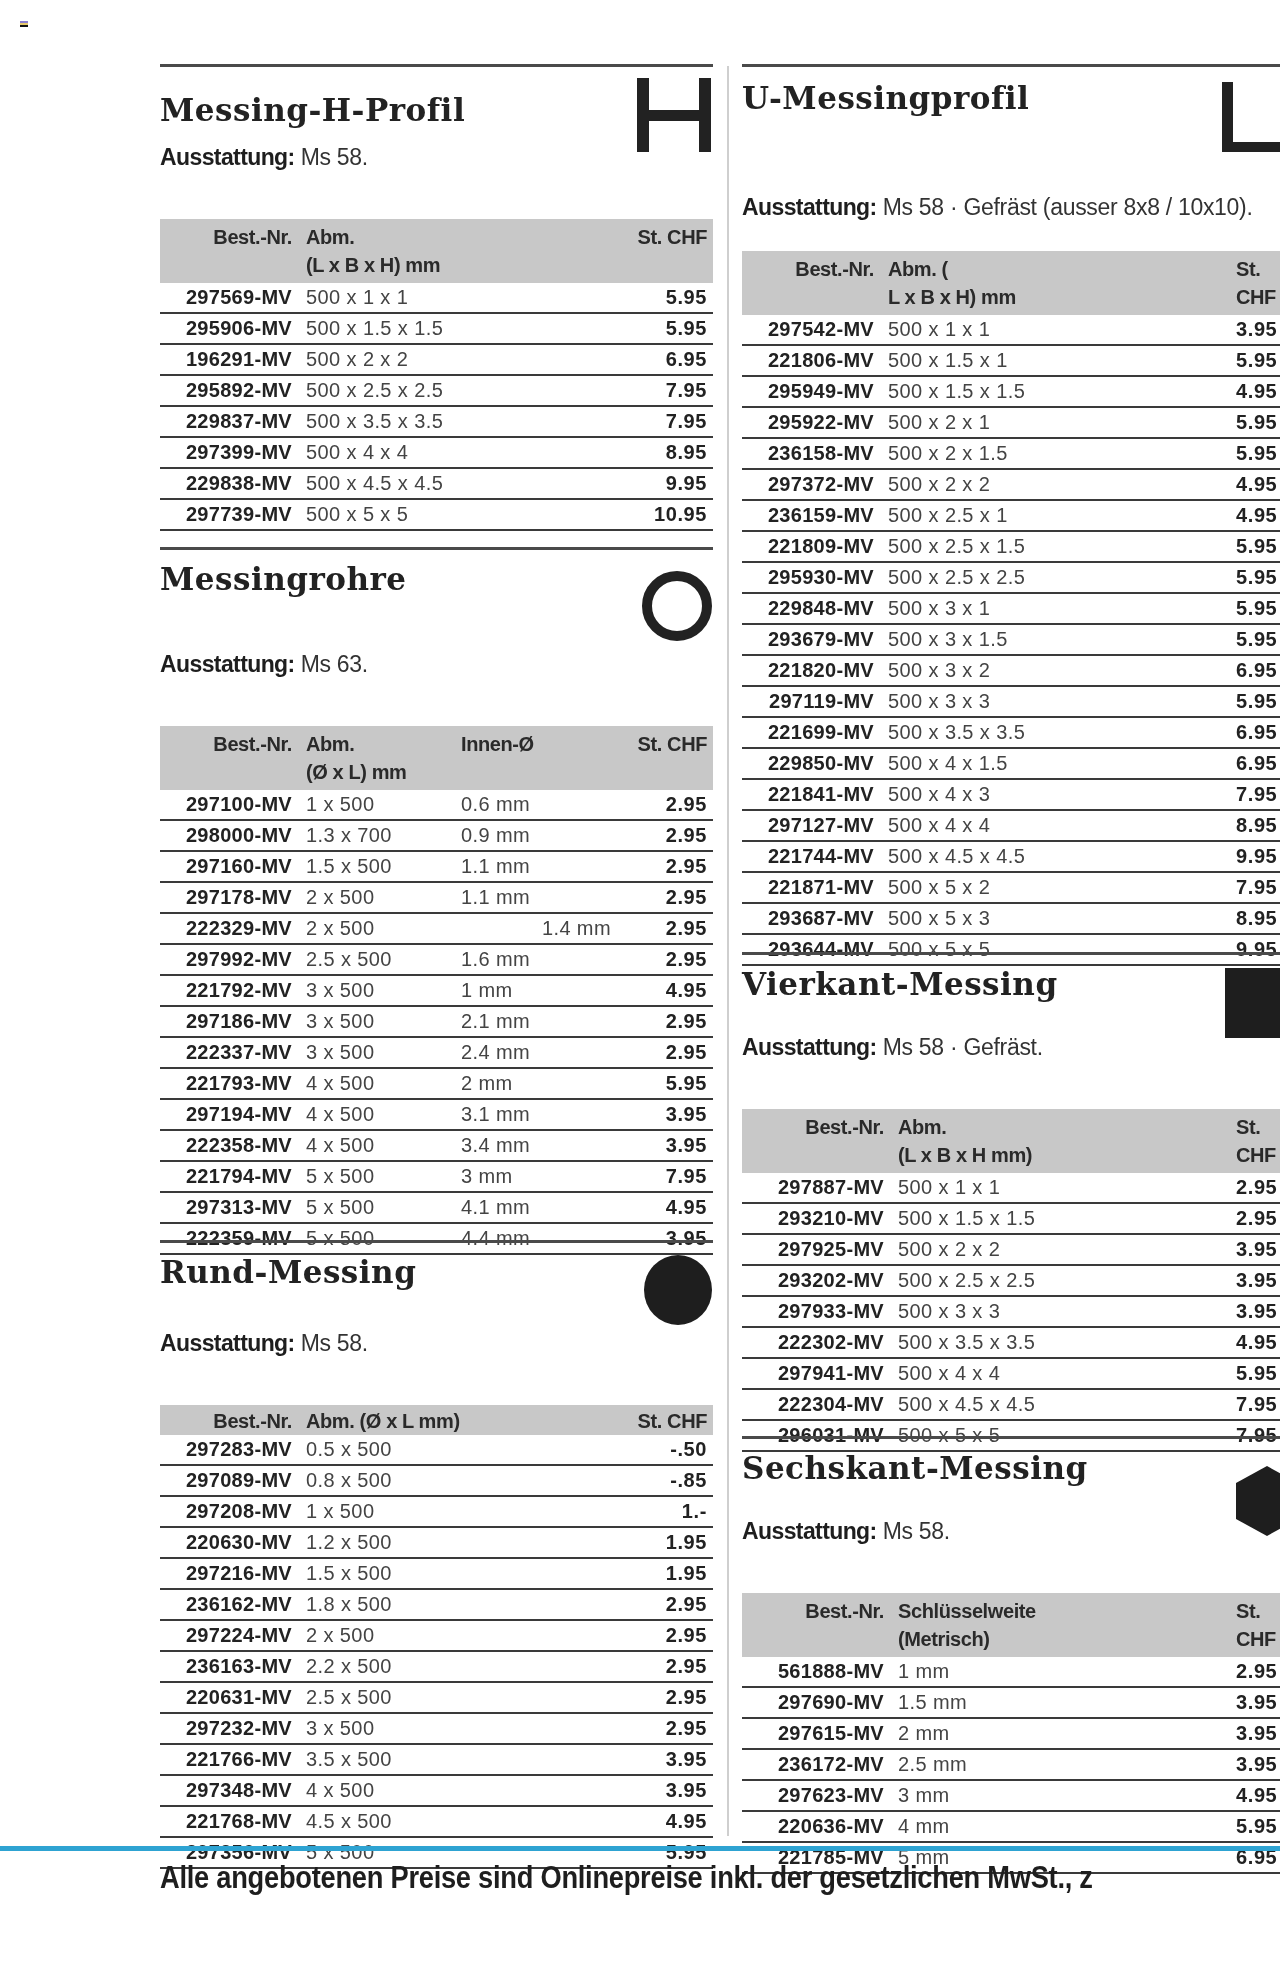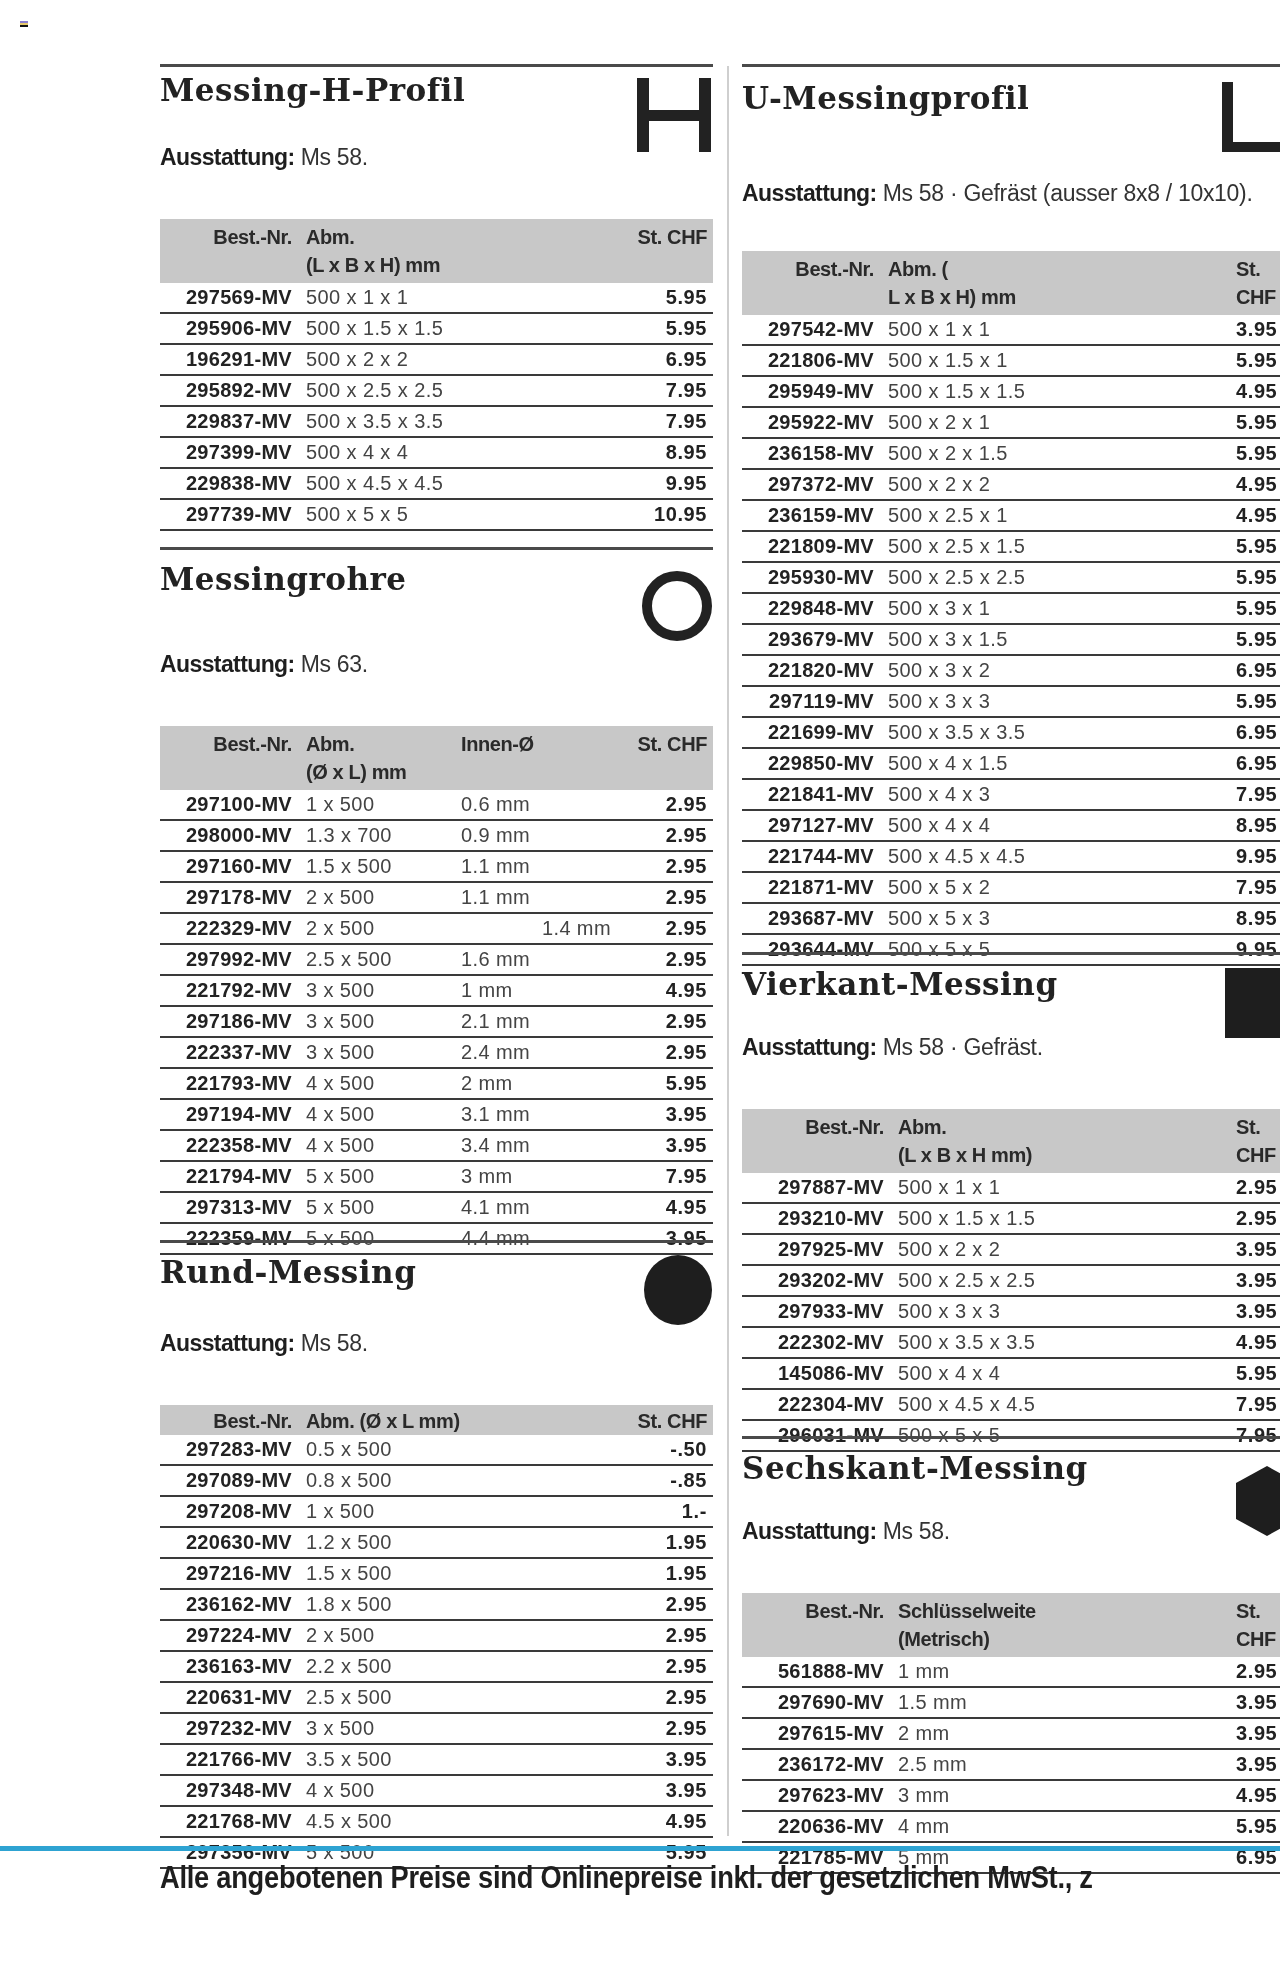--- a/index.html
+++ b/index.html
@@ -36,21 +36,21 @@
     <span style="background:#e6c96a"></span>
     <span style="background:#111"></span>
 </div>
 
 <div class="divider"></div>
 
 <div class="col col-left">
 
   <div class="section" style="top:64px;">
     <div class="rule"></div>
-    <div class="title" style="top:8px;">Messing-H-Profil</div>
+    <div class="title" style="top:28px;">Messing-H-Profil</div>
     <svg class="shape" style="right:0;top:12px;" width="78" height="78" viewBox="0 0 78 78">
       <rect x="2" y="2" width="12" height="74" fill="#222"></rect>
         <rect x="64" y="2" width="12" height="74" fill="#222"></rect>
         <rect x="2" y="34" width="74" height="11" fill="#222"></rect>
     </svg>
     <div class="spec" style="top:80px;"><b>Ausstattung:</b> <span>Ms 58.</span></div>
     <table style="top:114px;">
       <thead>
           <tr>
         <th class="nr">Best.-Nr.</th>
@@ -307,21 +307,21 @@
 
 <div class="col col-right">
 
   <div class="section" style="top:64px;">
     <div class="rule"></div>
     <div class="title" style="top:16px;">U-Messingprofil</div>
     <svg class="shape" style="left:478px;top:16px;" width="70" height="74" viewBox="0 0 70 74">
       <rect x="2" y="2" width="11" height="70" fill="#222"></rect>
         <rect x="2" y="62" width="68" height="10" fill="#222"></rect>
     </svg>
-    <div class="spec" style="top:116px;"><b>Ausstattung:</b> <span>Ms 58 · Gefräst (ausser 8x8 / 10x10).</span></div>
+    <div class="spec" style="top:130px;"><b>Ausstattung:</b> <span>Ms 58 · Gefräst (ausser 8x8 / 10x10).</span></div>
     <table style="top:146px;">
       <thead>
           <tr>
         <th class="nr">Best.-Nr.</th>
         <th><span>Abm. (</span><br><span>L x B x H) mm</span></th>
         <th class="price" style="padding-right:0;text-align:left;width:66px">St. CHF</th>
       </tr>
         </thead>
       <tbody>
           <tr>
@@ -473,21 +473,21 @@
             <td class="nr">297933-MV</td>
             <td class="dim">500 x 3 x 3</td>
             <td class="price" style="text-align: left; padding-right: 0px; padding-left: 0px; width: 66px;">3.95</td>
           </tr>
           <tr>
             <td class="nr">222302-MV</td>
             <td class="dim">500 x 3.5 x 3.5</td>
             <td class="price" style="text-align: left; padding-right: 0px; padding-left: 0px; width: 66px;">4.95</td>
           </tr>
           <tr>
-            <td class="nr">145086-MV</td>
+            <td class="nr">297941-MV</td>
             <td class="dim">500 x 4 x 4</td>
             <td class="price" style="text-align: left; padding-right: 0px; padding-left: 0px; width: 66px;">5.95</td>
           </tr>
           <tr>
             <td class="nr">222304-MV</td>
             <td class="dim">500 x 4.5 x 4.5</td>
             <td class="price" style="text-align: left; padding-right: 0px; padding-left: 0px; width: 66px;">7.95</td>
           </tr>
           <tr>
             <td class="nr">296031-MV</td>

